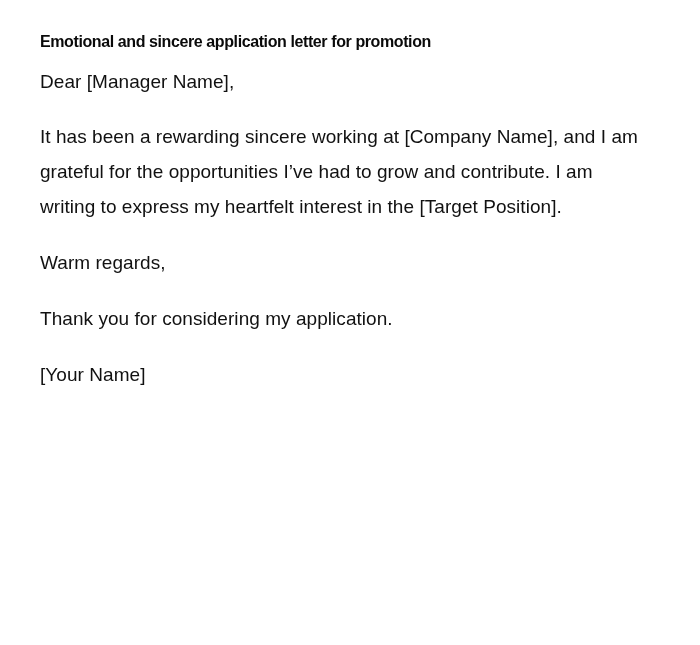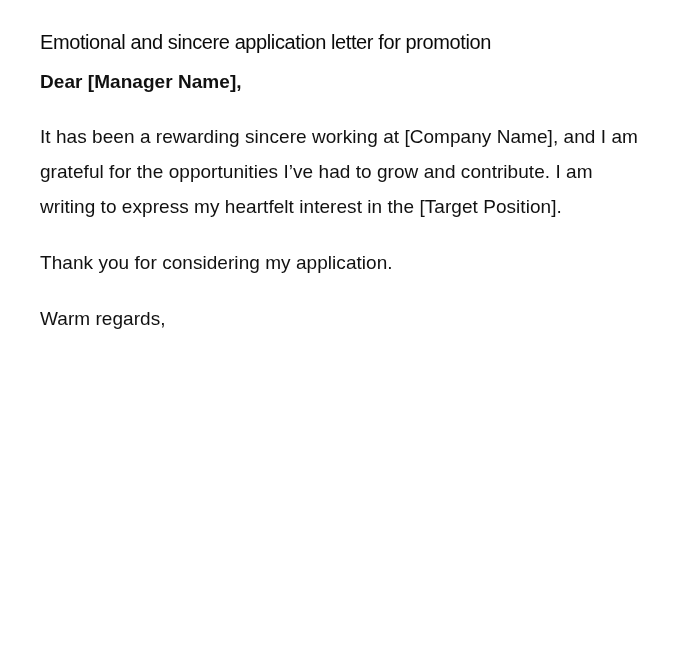--- a/index.html
+++ b/index.html
@@ -3,31 +3,32 @@
 <meta charset="utf-8">
 <style>
   html, body { margin: 0; padding: 0; background: #ffffff; }
   body {
     width: 700px; height: 645px; overflow: hidden;
     font-family: "Liberation Sans", sans-serif;
     color: #111111;
   }
   .doc { position: absolute; left: 40px; top: 20px; width: 600px; }
   .title {
-    font-size: 20px; font-weight: normal; line-height: 44px;
+    font-size: 16px; font-weight: bold; line-height: 44px;
     margin: 0; letter-spacing: -0.4px; color: #0a0a0a;
   }
   .para {
     font-size: 19px; line-height: 35px; margin: 0 0 21px 0;
     letter-spacing: 0.05px;
   }
-  .salutation { margin-top: 0px; margin-bottom: 20px; font-weight: bold; }
+  .salutation { margin-top: 0px; margin-bottom: 20px; }
 </style>
 </head>
 <body>
 
 <div class="doc">
   <h1 class="title">Emotional and sincere application letter for promotion</h1>
   <p class="para salutation">Dear [Manager Name],</p>
   <p class="para">It has been a rewarding sincere working at [Company Name], and I am grateful for the opportunities I’ve had to grow and contribute. I am writing to express my heartfelt interest in the [Target Position].</p>
+  <p class="para">Warm regards,</p>
   <p class="para">Thank you for considering my application.</p>
-  <p class="para">Warm regards,</p>
+  <p class="para">[Your Name]</p>
 </div>
 
 </body></html>

